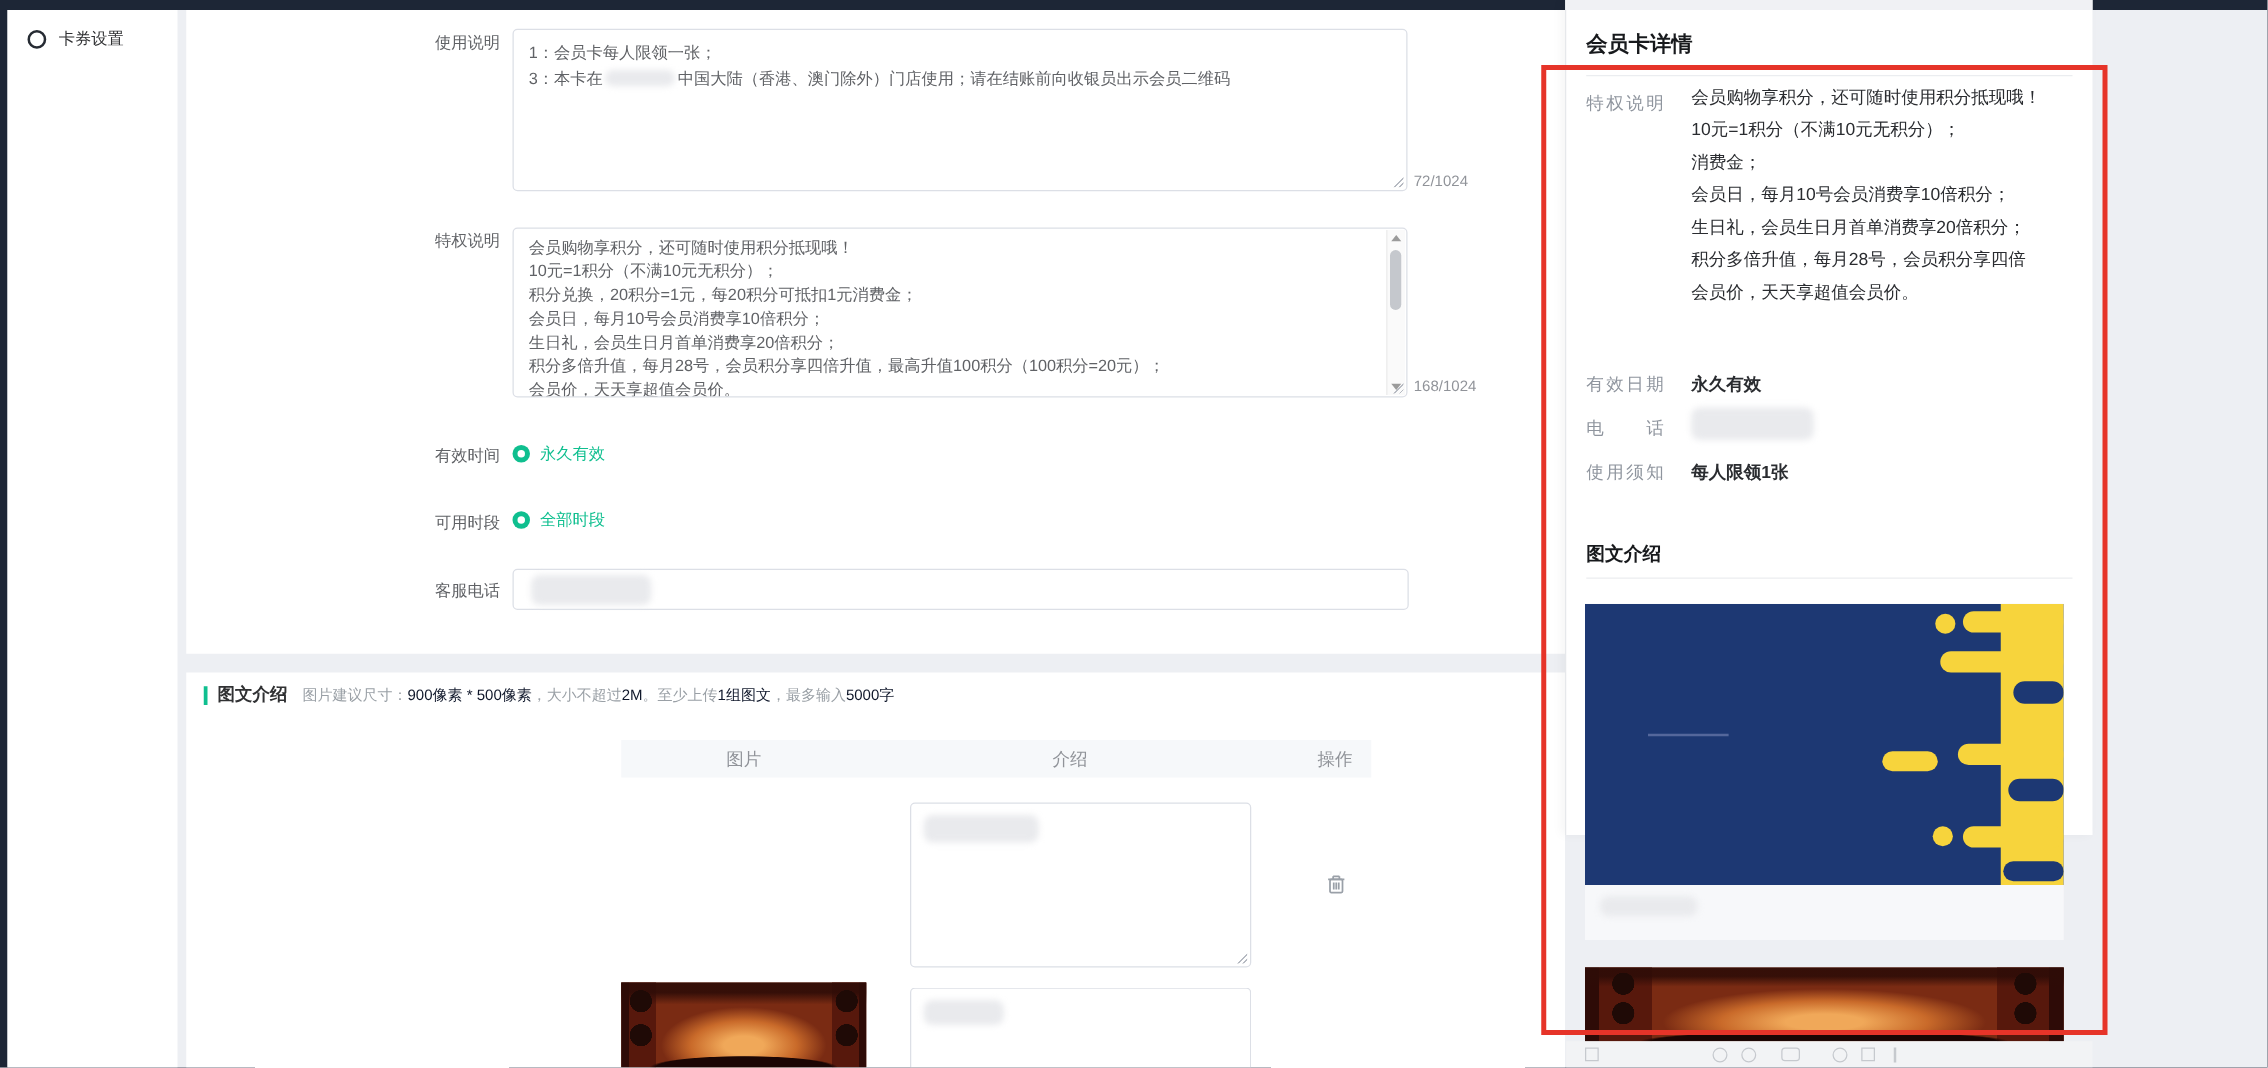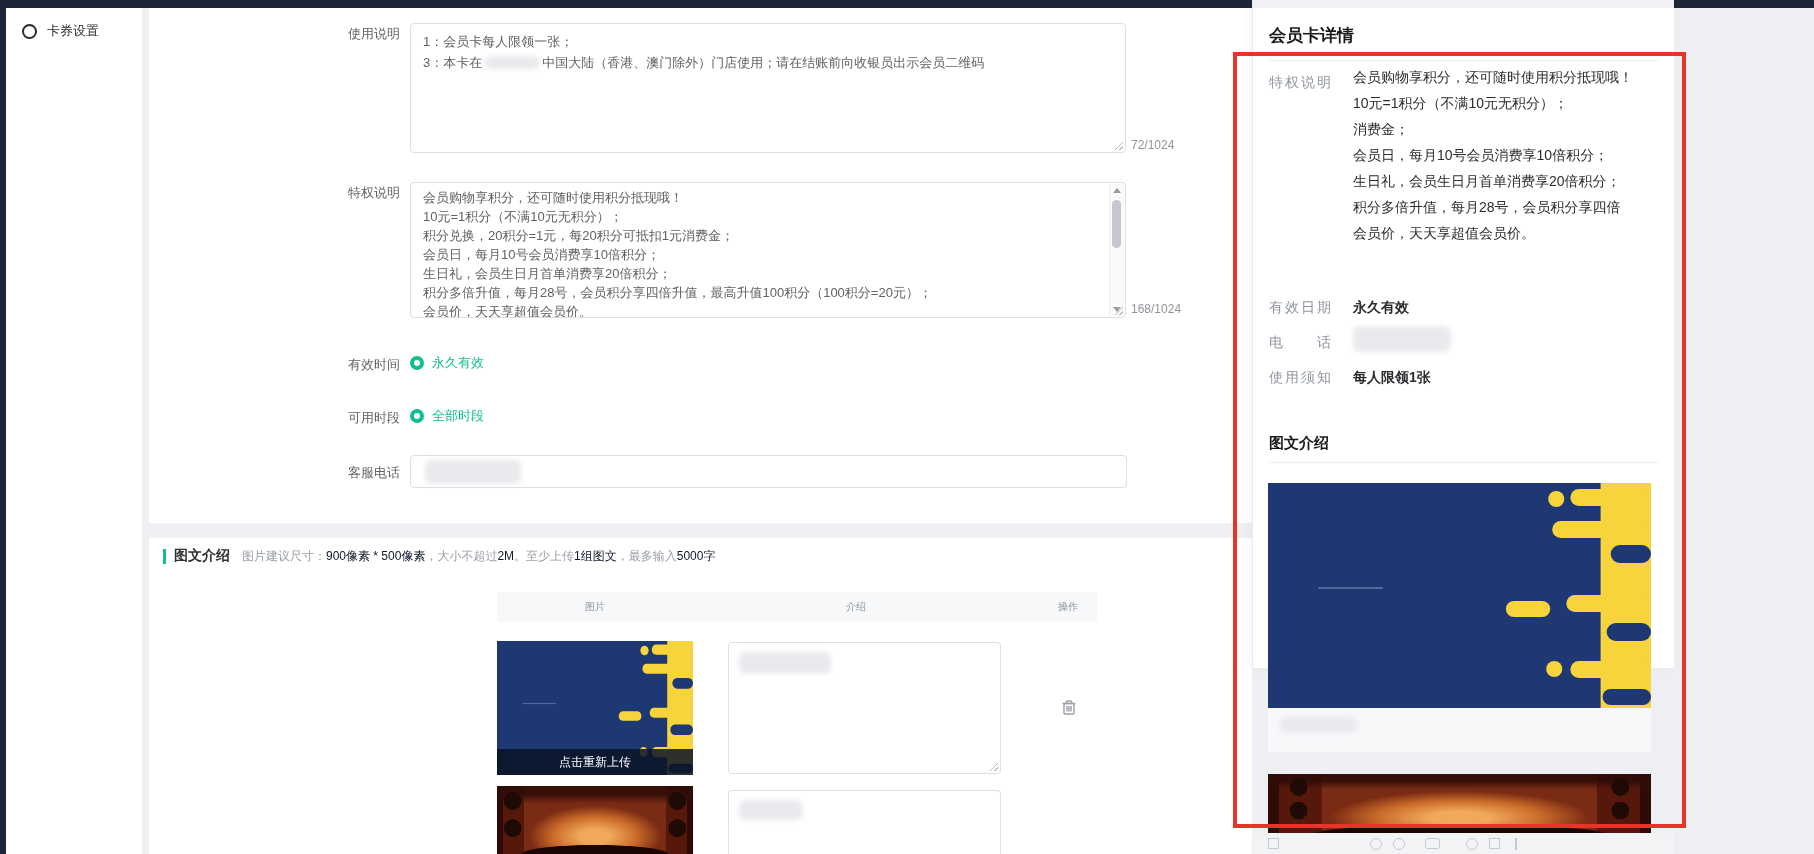--- a/index.html
+++ b/index.html
@@ -36,21 +36,21 @@
   .sb-up{top:4px;border-bottom:5px solid #9b9b9b;}
   .sb-down{bottom:4px;border-top:5px solid #9b9b9b;}
   .sb-thumb{position:absolute;left:2px;top:16px;width:9px;height:48px;border-radius:5px;background:#c5c8cd;}
   
   .g-head{position:absolute;left:14px;top:9px;display:flex;align-items:center;}
   .g-bar{width:3px;height:15px;background:#0fbf8f;margin-right:8px;}
   .g-title{font-size:14px;font-weight:700;color:#303133;}
   .g-hint{margin-left:12px;font-size:12px;color:#9aa0a6;}
   .hb{color:#0f172a;font-weight:400;text-align:center;}
   .thead{position:absolute;left:348px;top:54px;width:600px;height:30px;background:#f6f8fa;}
-  .th{position:absolute;top:0;height:30px;line-height:30px;font-size:10px;color:#909399;transform:translateX(-50%);}
+  .th{position:absolute;top:0;height:30px;line-height:30px;font-size:14px;color:#909399;transform:translateX(-50%);}
   .thumb{position:absolute;left:348px;width:196px;overflow:hidden;cursor:pointer;}
   .thumb svg{display:block;width:100%;height:100%;}
   .re-upload{position:absolute;left:0;right:0;bottom:0;height:26px;background:rgba(9,20,38,.85);color:#fff;font-size:12px;text-align:center;line-height:26px;}
   .row-ta{position:absolute;left:579px;width:273px;border:1px solid #dcdfe6;border-radius:4px;background:#fff;box-sizing:border-box;}
   .trash-btn{position:absolute;left:911px;top:160px;width:18px;height:18px;cursor:pointer;}
   
   .drawer{left:1252px;top:0;width:421px;height:668px;background:#fff;border-left:1px solid #e6e8eb;box-shadow:-3px 0 8px rgba(0,0,0,.04);}
   .drawer-topstrip{position:absolute;left:0;top:0;width:100%;height:8px;background:#f0f1f4;}
   .pv-title{position:absolute;left:16px;top:24px;font-size:17px;font-weight:700;color:#17191c;}
   .pv-div{position:absolute;left:16px;width:389px;height:1px;background:#ebedf0;}
@@ -149,38 +149,20 @@
     <span class="g-title">图文介绍</span>
     <span class="g-hint"><span>图片建议尺寸：</span><span class="hb">900像素 * 500像素</span><span>，大小不超过</span><span class="hb">2M</span><span>。至少上传</span><span class="hb">1组图文</span><span>，最多输入</span><span class="hb">5000字</span></span>
   </div>
 
   <div class="thead">
     <span class="th" style="left:98px;">图片</span>
     <span class="th" style="left:359px;">介绍</span>
     <span class="th" style="left:571px;">操作</span>
   </div>
 
-  <div class="thumb" style="top:103px;height:134px;">
-    <svg viewBox="0 0 380 225" preserveAspectRatio="none">
-      <rect width="380" height="225" fill="#1d3873"></rect>
-      <rect x="330" width="50" height="225" fill="#f7d43c"></rect>
-      <circle cx="286" cy="16" r="8" fill="#f7d43c"></circle>
-      <rect x="300" y="6" width="80" height="17" rx="8.5" fill="#f7d43c"></rect>
-      <rect x="282" y="38" width="98" height="17" rx="8.5" fill="#f7d43c"></rect>
-      <rect x="340" y="62" width="40" height="18" rx="9" fill="#1d3873"></rect>
-      <rect x="236" y="118" width="44" height="16" rx="8" fill="#f7d43c"></rect>
-      <rect x="296" y="112" width="84" height="17" rx="8.5" fill="#f7d43c"></rect>
-      <rect x="336" y="140" width="44" height="18" rx="9" fill="#1d3873"></rect>
-      <circle cx="284" cy="186" r="8" fill="#f7d43c"></circle>
-      <rect x="300" y="178" width="80" height="17" rx="8.5" fill="#f7d43c"></rect>
-      <rect x="332" y="206" width="48" height="16" rx="8" fill="#1d3873"></rect>
-      <rect x="50" y="104" width="64" height="2" fill="#54679b"></rect>
-    </svg>
-    <div class="re-upload">点击重新上传</div>
-  </div>
   <div class="row-ta" style="top:104px;height:132px;">
     <span class="blur-blob" style="position:absolute;left:10px;top:9px;width:92px;height:22px;"></span>
     <div class="resize-h"></div>
   </div>
   <div class="trash-btn">
     <svg viewBox="0 0 18 18" fill="none" stroke="#9aa0a8" stroke-width="1.4">
       <rect x="4" y="5.5" width="10" height="10.5" rx="1"></rect>
       <line x1="2.5" y1="5.5" x2="15.5" y2="5.5"></line>
       <line x1="6.5" y1="5.5" x2="6.5" y2="3"></line>
         <line x1="11.5" y1="5.5" x2="11.5" y2="3"></line>

